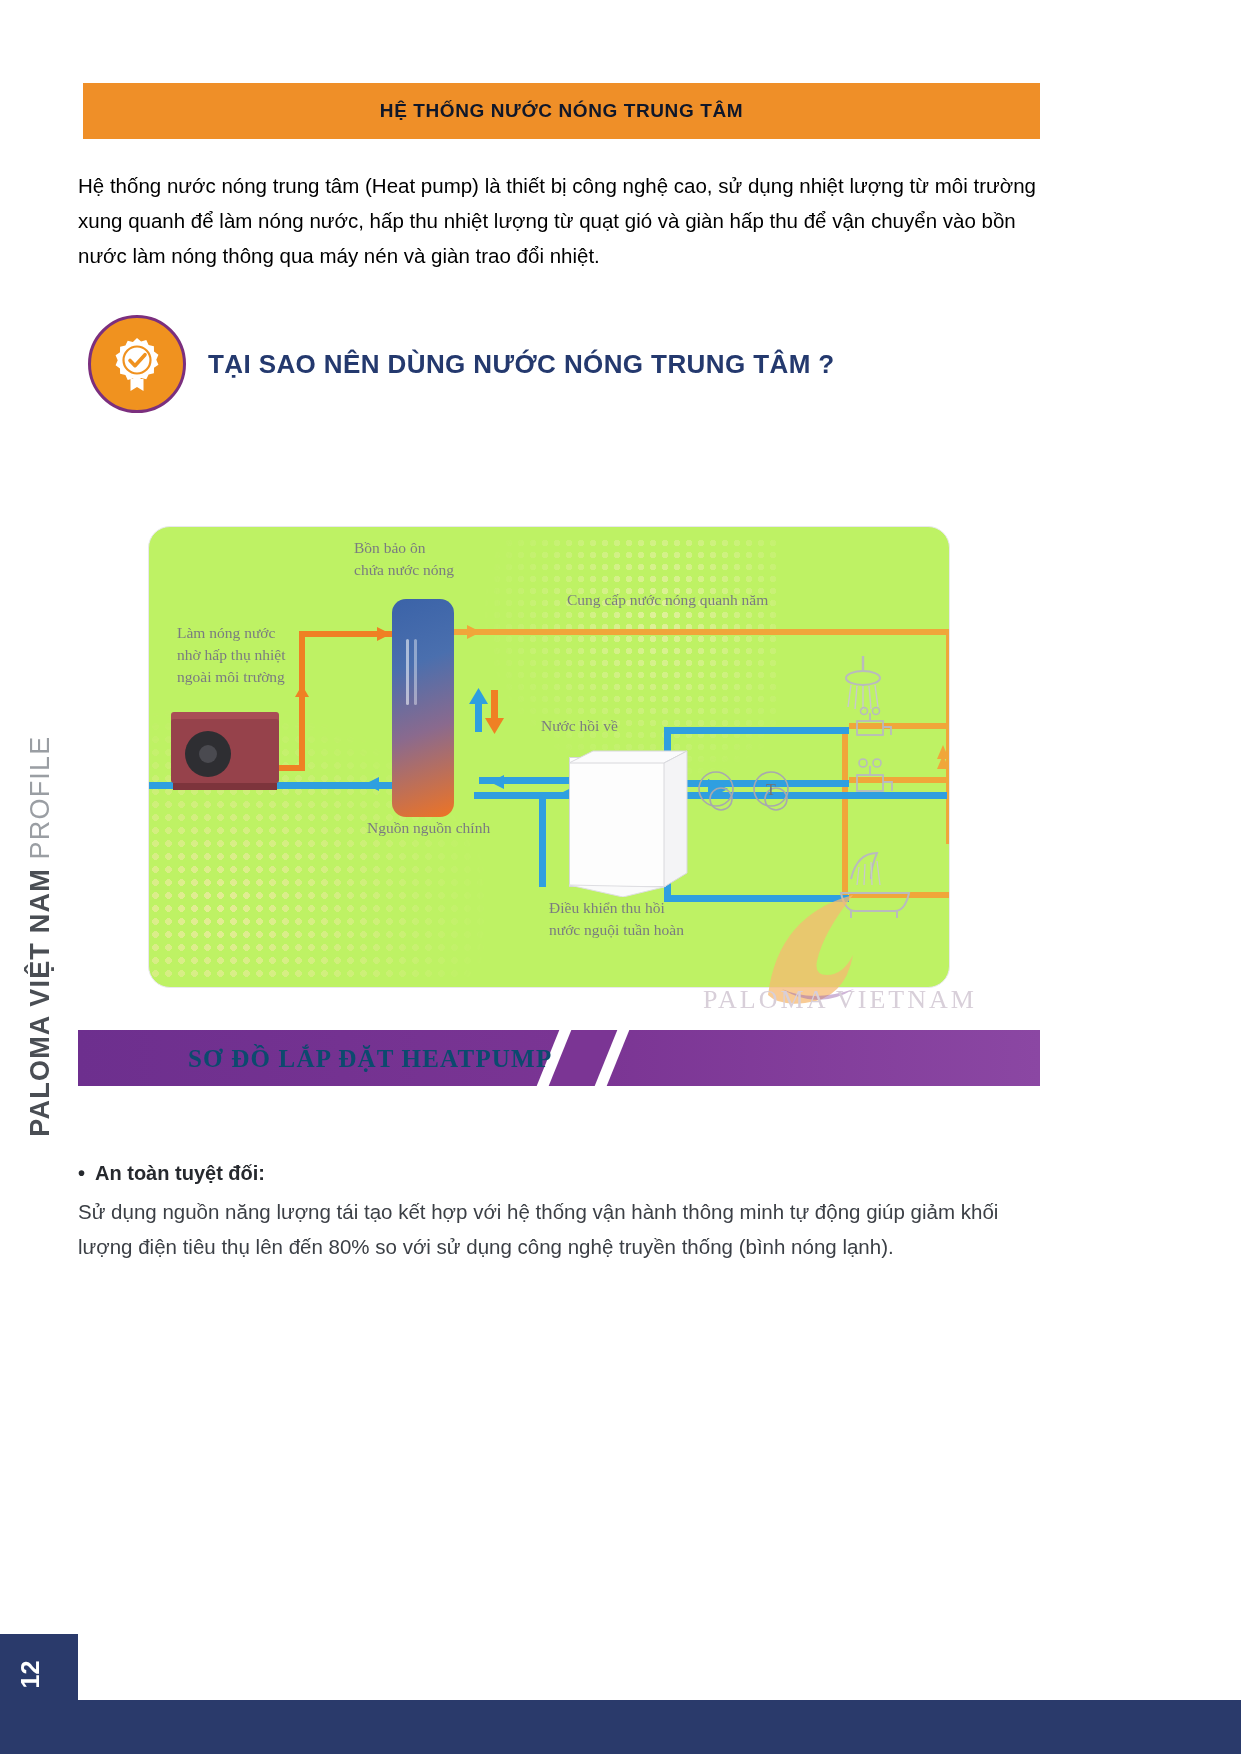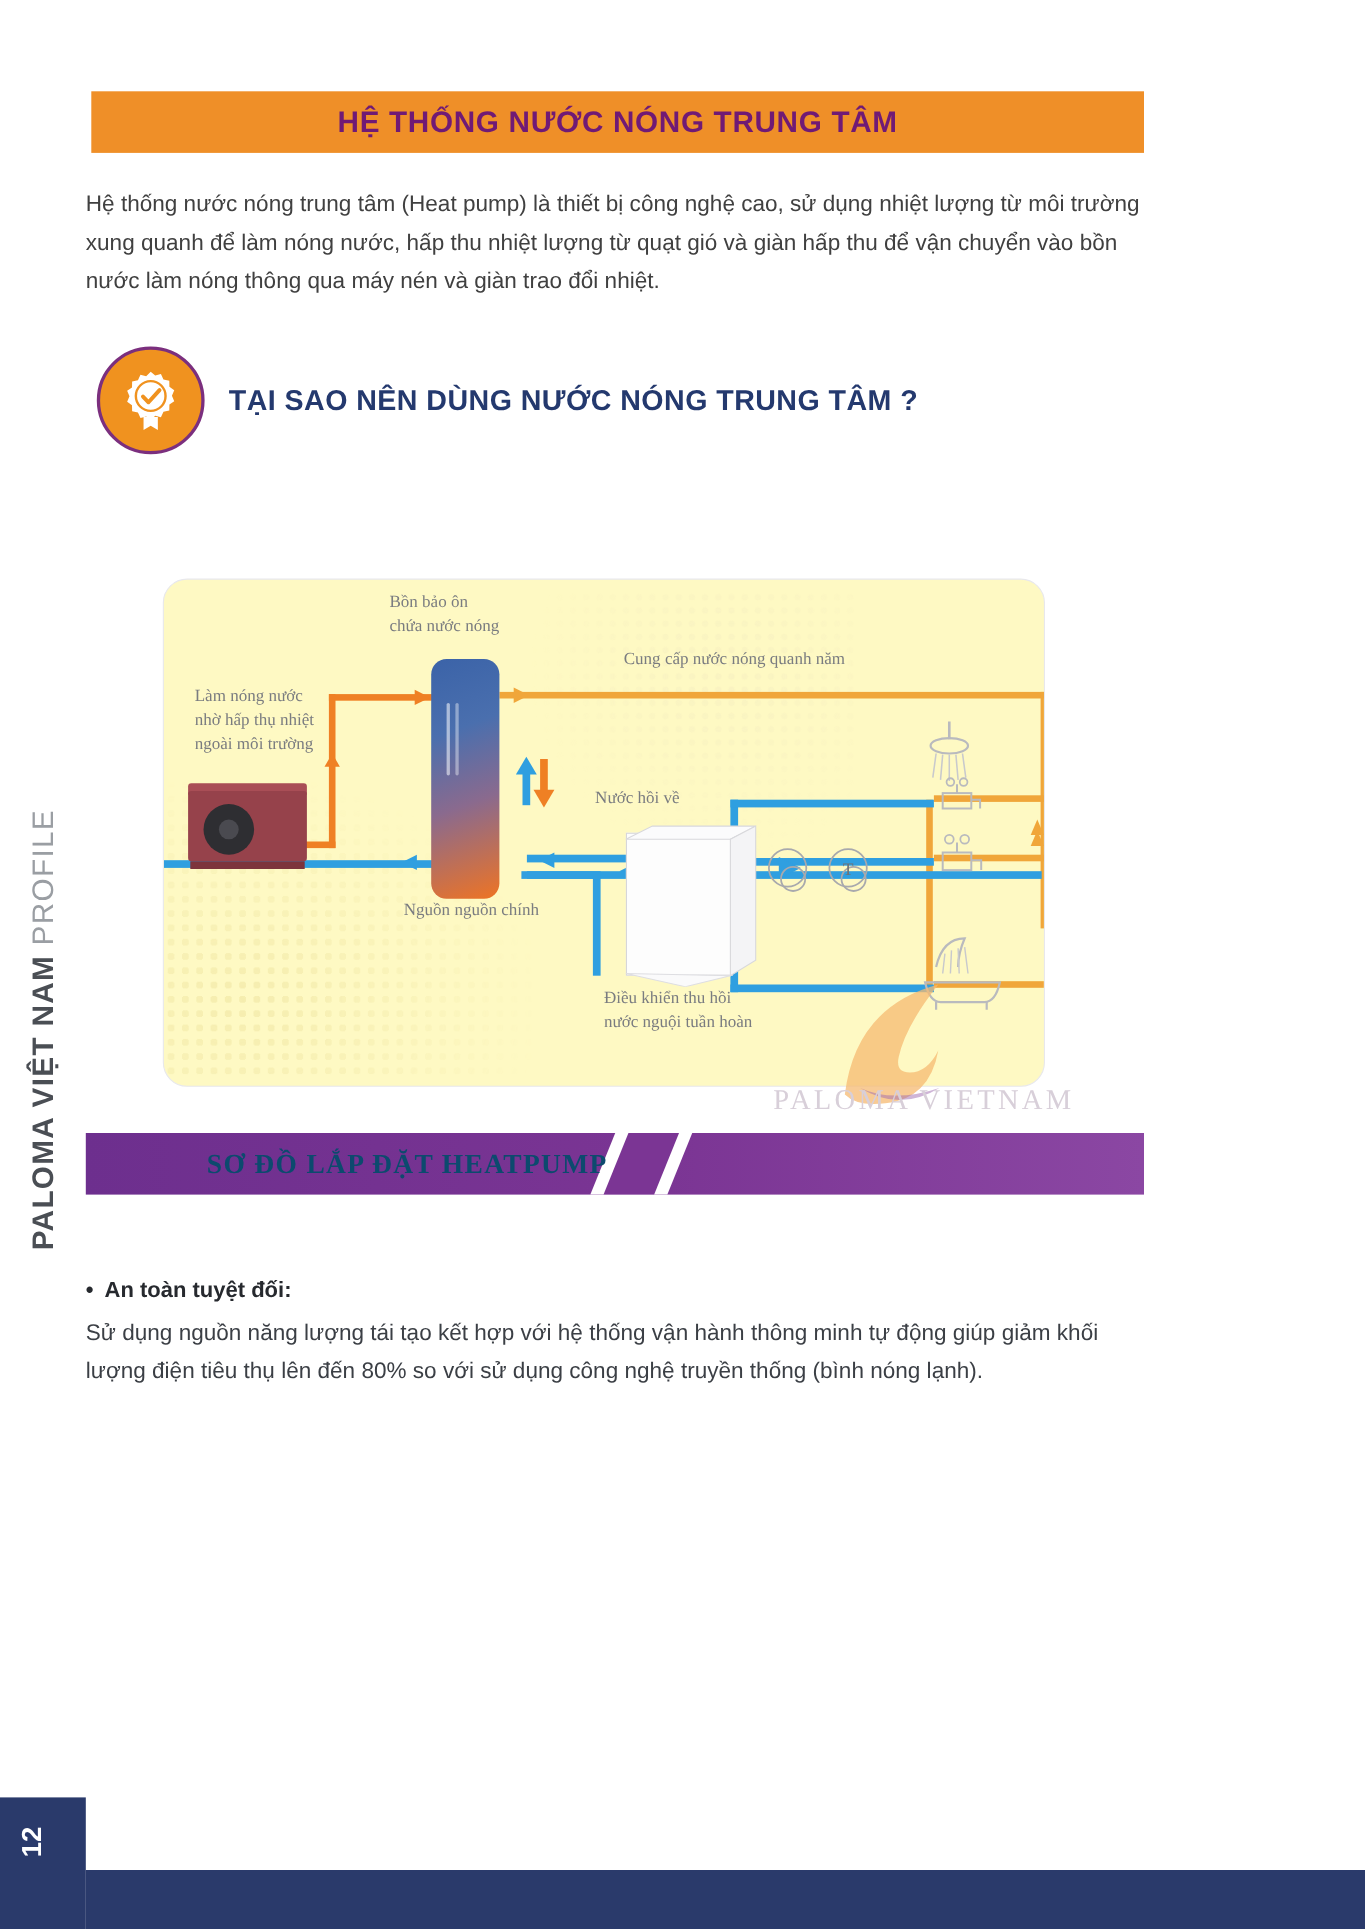--- a/index.html
+++ b/index.html
@@ -79,36 +79,36 @@
     left: 83px;
     top: 83px;
     width: 957px;
     height: 56px;
     background: #ef8f28;
     display: flex;
     align-items: center;
     justify-content: center;
   }
   .title-banner-text {
-    color: #701a75;
-    font-size: 27px;
+    color: #0f172a;
+    font-size: 19px;
     font-weight: bold;
     letter-spacing: 0.6px;
     text-align: center;
   }
 
   
   .intro {
     position: absolute;
     left: 78px;
     top: 168px;
     width: 965px;
     font-size: 20.5px;
     line-height: 35px;
-    color: #404040;
+    color: #000000;
   }
 
   
   .badge-heading {
     position: absolute;
     left: 88px;
     top: 312px;
     width: 900px;
     height: 104px;
     display: flex;
@@ -144,21 +144,21 @@
     background: #ffffff;
   }
   .diagram-inner {
     position: absolute;
     left: 70px;
     top: 56px;
     width: 800px;
     height: 460px;
     border: 1px solid #e8e8ec;
     border-radius: 22px;
-    background: #fef9c3;
+    background: #bef264;
     overflow: hidden;
   }
   .dot-field {
     position: absolute;
     left: 0;
     top: 180px;
     width: 340px;
     height: 270px;
     background-image: radial-gradient(#f2e9a8 35%, transparent 36%);
     background-size: 13px 13px;

